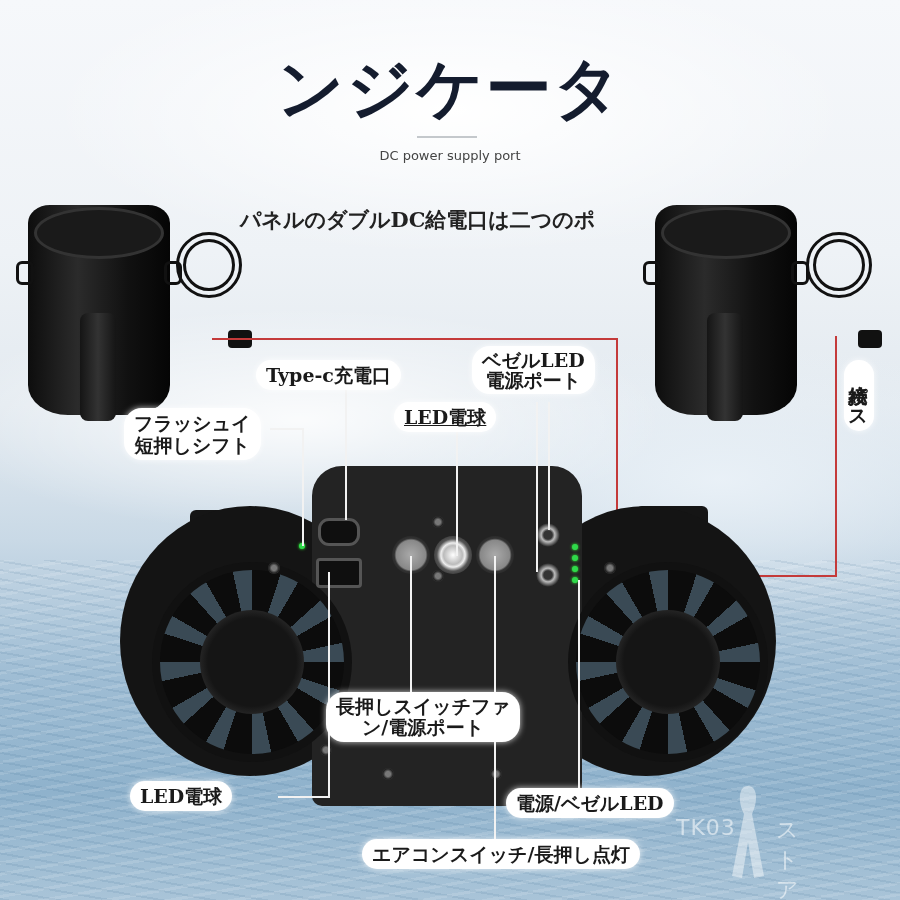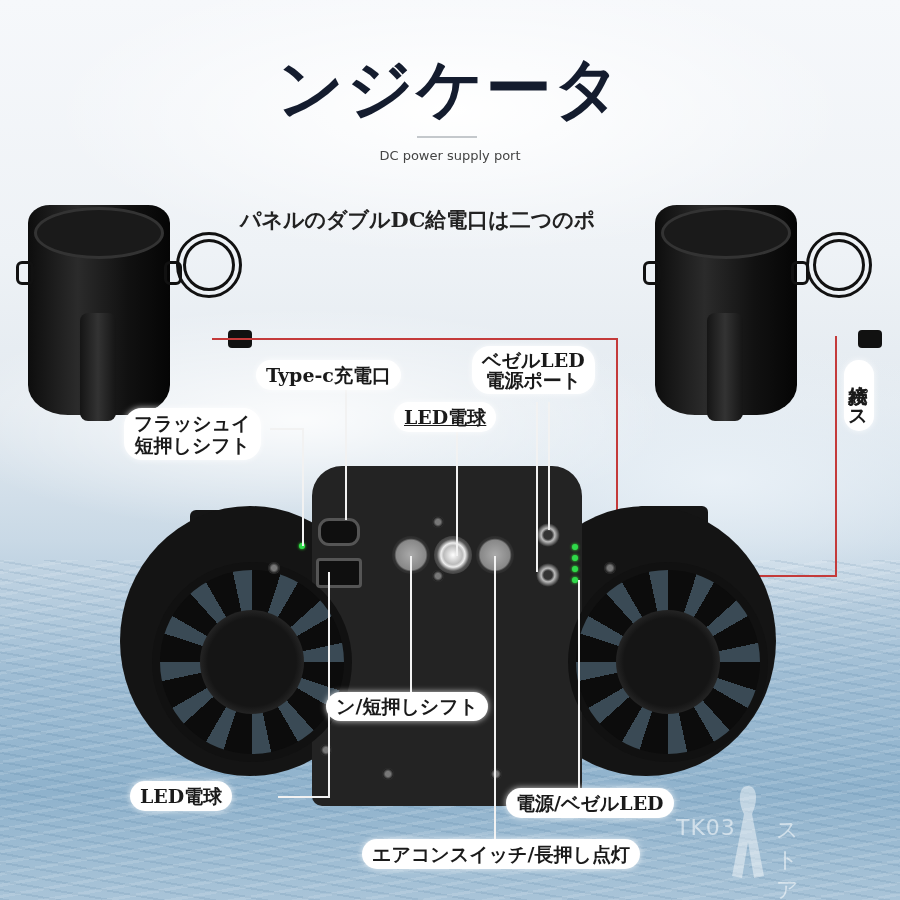--- a/index.html
+++ b/index.html
@@ -135,21 +135,22 @@
   <div>ベゼルLED</div>
   <div>電源ポート</div>
 </div>
 <div class="label" style="left:394px;top:402px;text-decoration:underline;">LED電球</div>
 <div class="label" style="left:124px;top:408px;line-height:22px;">
   <div>フラッシュイ</div>
   <div>短押しシフト</div>
 </div>
 <div class="label v" style="left:844px;top:360px;">接続パス</div>
 <div class="label" style="left:326px;top:692px;line-height:21px;">
-  <div>ン/短押しシフト</div>
+  <div>長押しスイッチファ</div>
+  <div>ン/電源ポート</div>
 </div>
 <div class="label" style="left:130px;top:781px;">LED電球</div>
 <div class="label" style="left:506px;top:788px;">電源/ベゼルLED</div>
 <div class="label" style="left:362px;top:839px;">エアコンスイッチ/長押し点灯</div>
 
 <svg class="ribbon" viewBox="0 0 40 100">
   <path d="M20 6 C10 6 10 22 16 34 L4 96 L14 98 L20 62 L26 98 L36 96 L24 34 C30 22 30 6 20 6 Z" fill="rgba(255,255,255,0.45)"></path>
 </svg>
 <div class="wm">
   <span class="brand">TK03</span>

